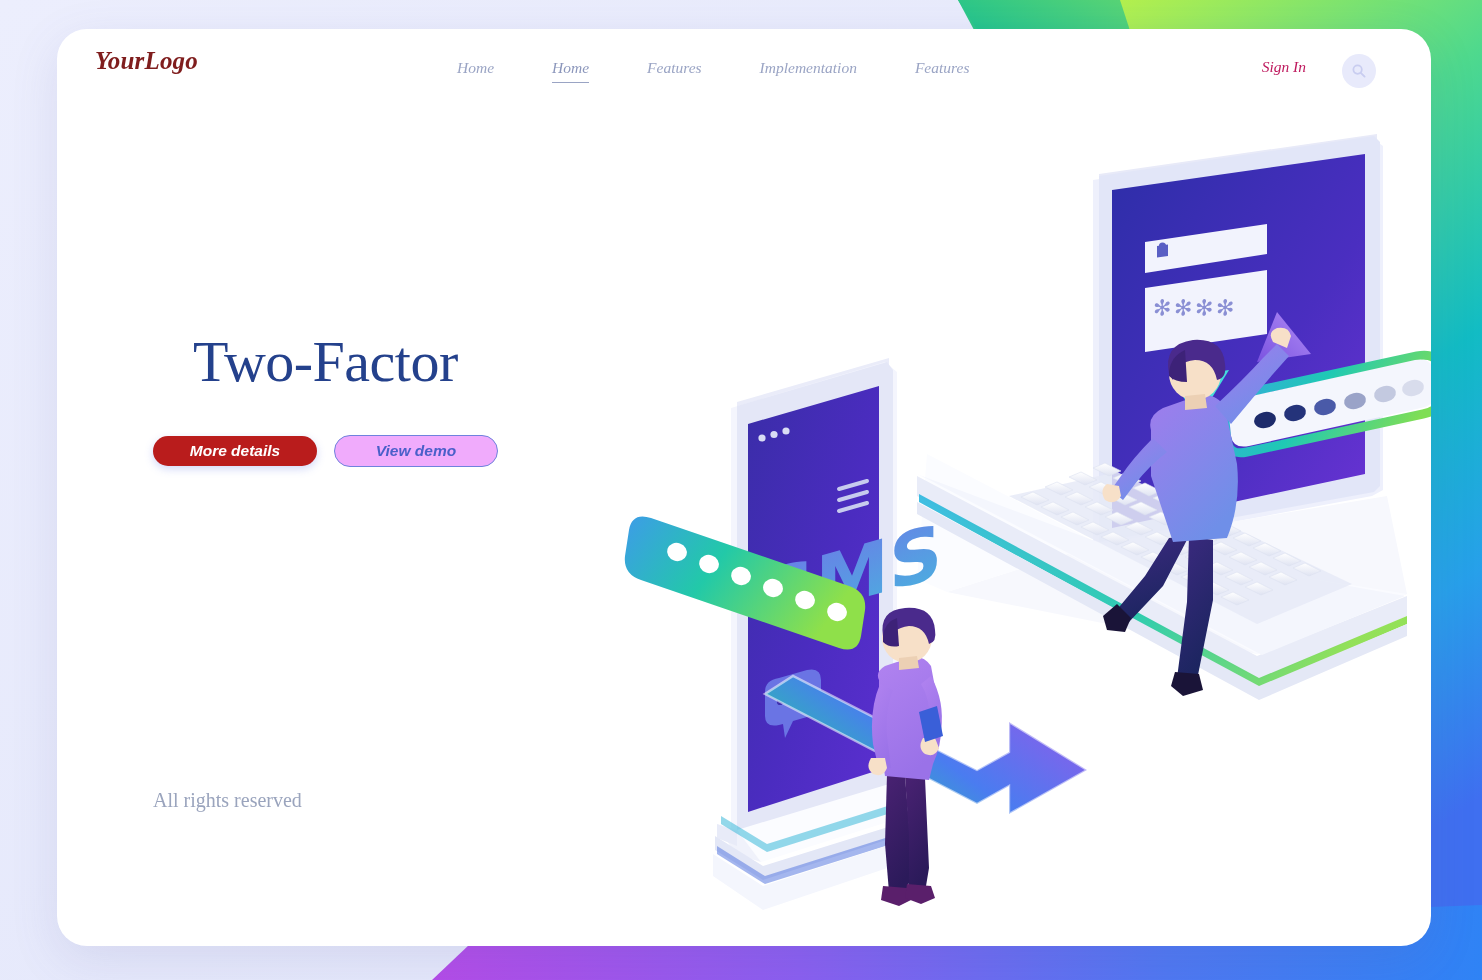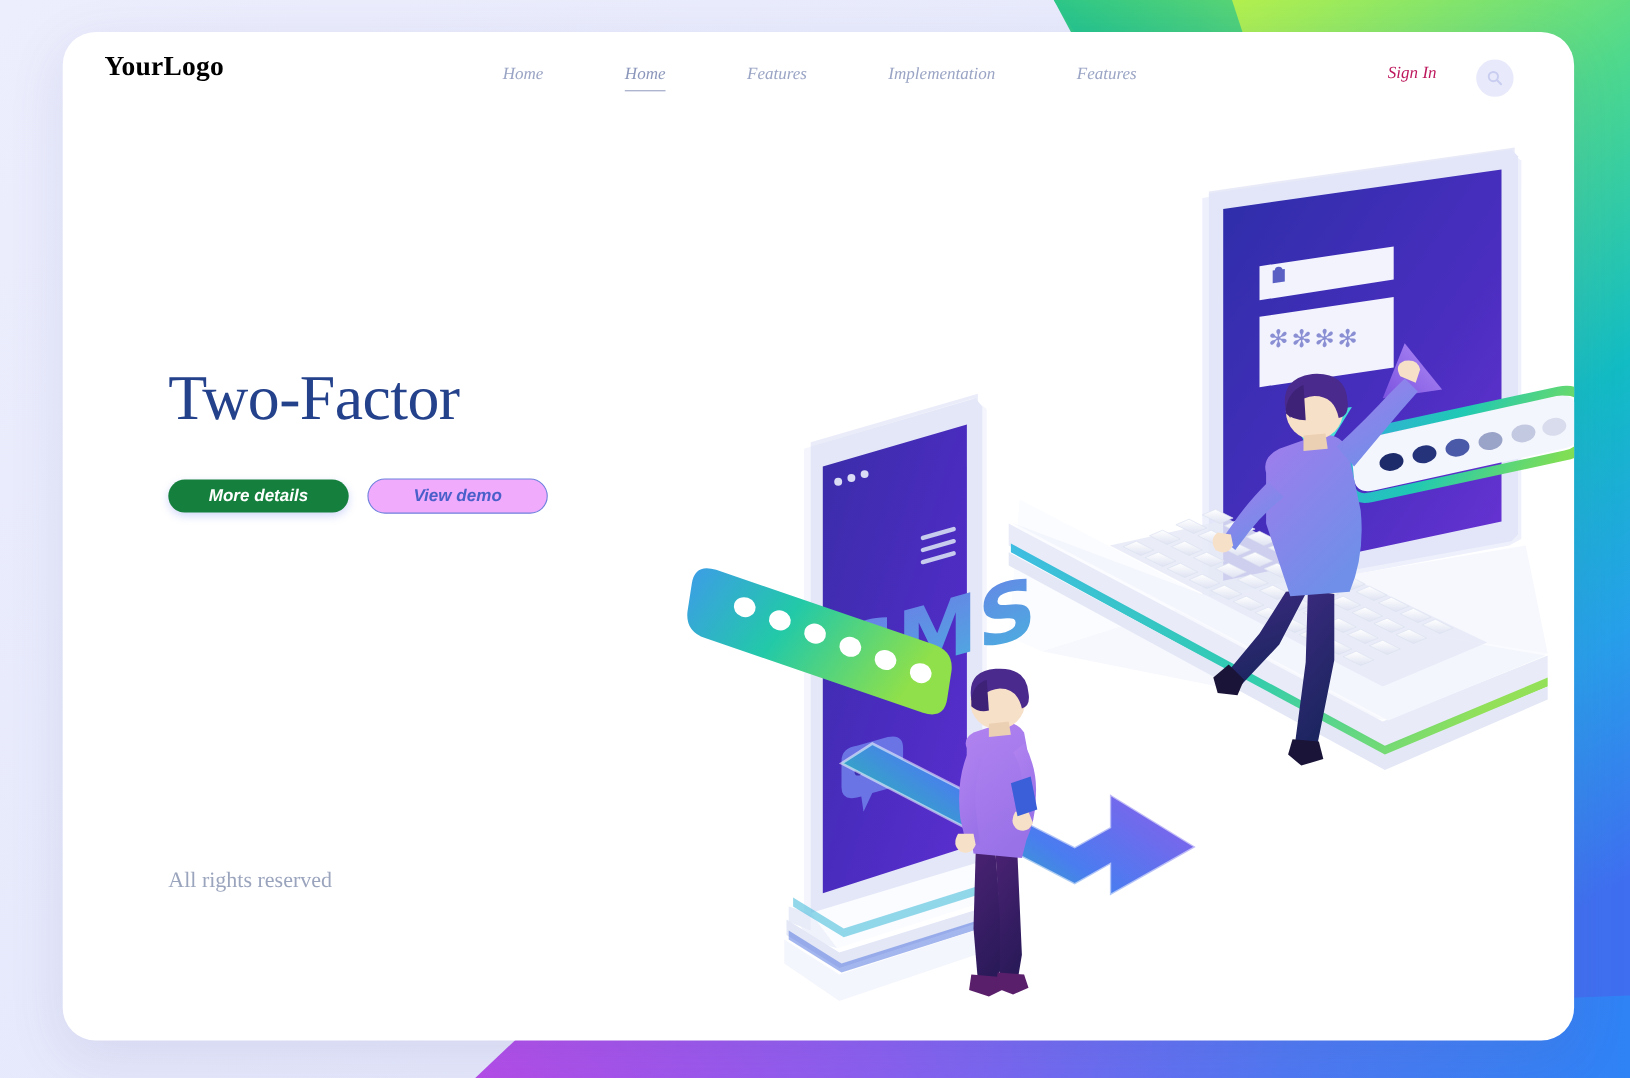--- a/index.html
+++ b/index.html
@@ -26,26 +26,26 @@
     overflow:hidden;
   }
 
   
   .header{
     position:absolute; left:0; top:0; width:100%; height:90px;
     display:flex; align-items:center;
   }
   .logo{
     position:absolute; left:38px; top:18px;
-    font-size:25px; font-weight:bold;
-    color:#000000; letter-spacing:.2px;
+    font-size:25px; font-style:italic; font-weight:bold;
+    color:#7f1d1d; letter-spacing:.2px;
   }
   .nav{
     position:absolute; left:400px; top:26px;
-    display:flex; align-items:center; gap:16px;
+    display:flex; align-items:center; gap:0px;
   }
   .nav-item{
     font-size:15.5px; font-style:italic; color:#9aa4c4;
     padding:4px 0 5px 0; margin-right:58px; white-space:nowrap;
     cursor:pointer; position:relative;
   }
   .nav-item:last-child{margin-right:0;}
   .nav-item.active{ color:#8b96bb; }
   .nav-item.active:after{
     content:""; position:absolute; left:0; right:0; bottom:-1px;
@@ -59,34 +59,34 @@
     position:absolute; right:55px; top:25px;
     width:34px; height:34px; border-radius:50%;
     background:#e8eafb; display:flex; align-items:center; justify-content:center;
     cursor:pointer;
   }
 
   
   .hero{ position:absolute; left:96px; top:300px; width:470px; }
   .hero h1{
     font-size:58px; line-height:1.14; font-weight:400;
-    color:#24418c; letter-spacing:-.5px;
+    color:#24418c; letter-spacing:-.5px;margin-left:40px;
   }
   .hero p{
     margin-top:22px;
     font-size:17px; line-height:1.65; color:#a8b1c9; max-width:380px;
   }
   .btn-row{ margin-top:40px; display:flex; align-items:center; gap:17px; }
   .btn{
     font-size:15.5px; font-style:italic; font-weight:bold;
     border-radius:30px; cursor:pointer; white-space:nowrap;
     display:flex; align-items:center; justify-content:center;
   }
   .btn-primary{
-    width:164px; height:30px; background:#15803d; color:#fff;
+    width:164px; height:30px; background:#b91c1c; color:#fff;
     border:none; box-shadow:0 3px 8px rgba(92,114,232,.28);
   }
   .btn-ghost{
     width:164px; height:32px; background:#f0abfc; color:#4a5fc9;
     border:1.4px solid #6f82dd;
   }
   .footnote{
     position:absolute; left:96px; top:760px;
     font-size:20px; color:#9aa4bd;
   }

